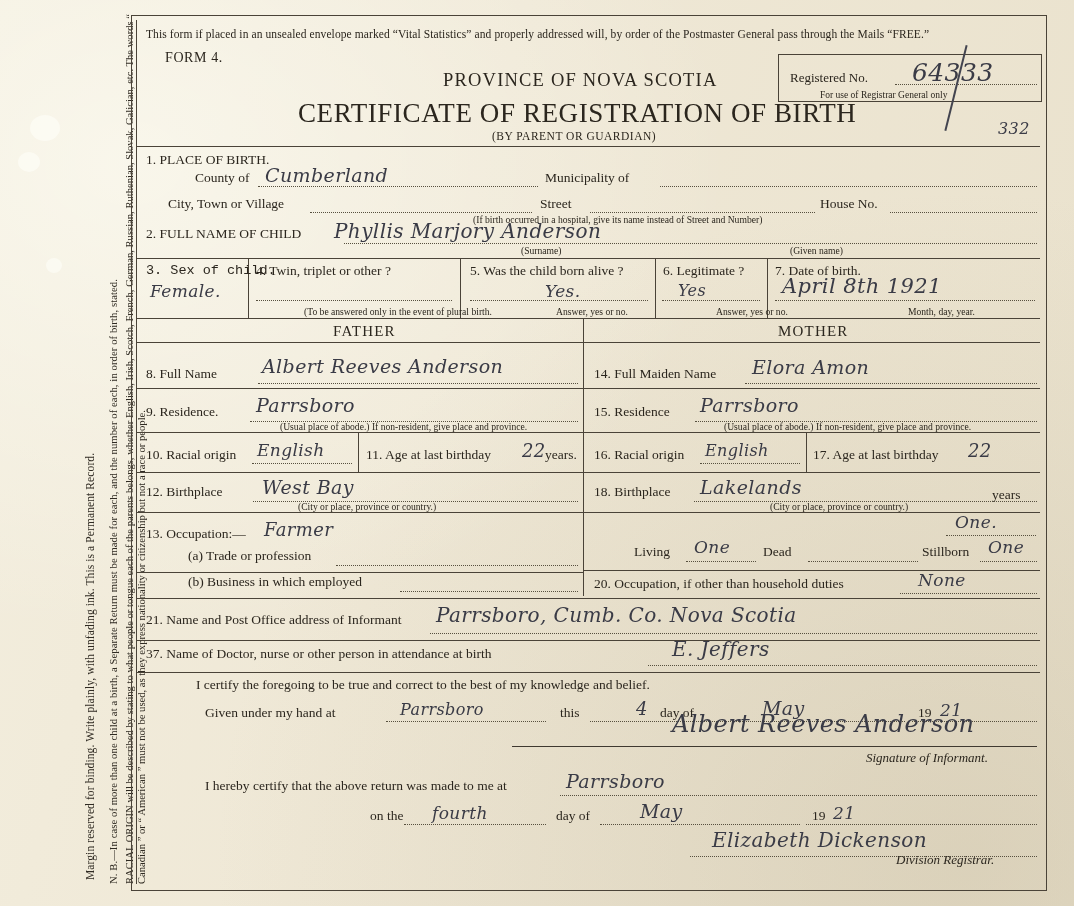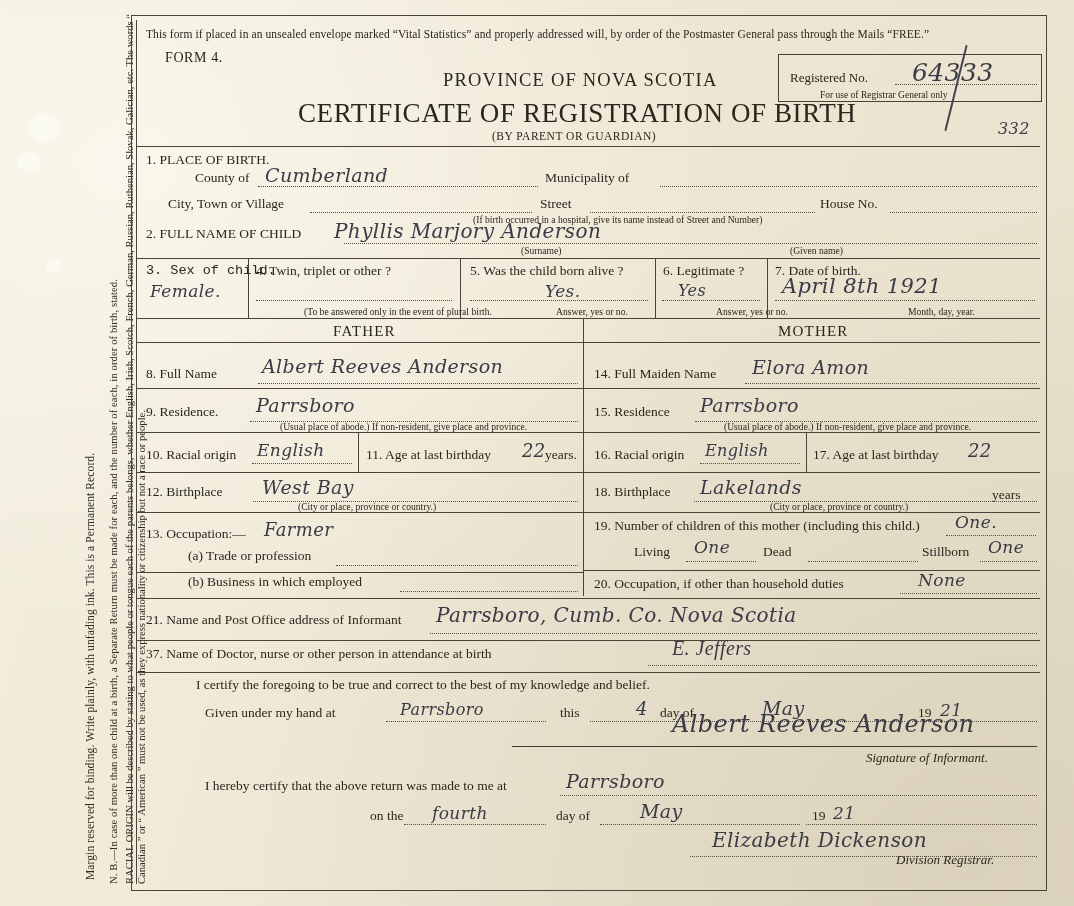--- a/index.html
+++ b/index.html
@@ -273,21 +273,20 @@
   <div class="txt small" style="left:722px; top:501px;">(City or place, province or country.)</div>
 
   <div class="txt sect-label" style="left:146px; top:526px;">13. Occupation:—</div>
   <div class="hw" style="left:264px; top:519px; font-size:18px;">Farmer</div>
   <div class="txt sect-label" style="left:188px; top:548px;">(a)  Trade or profession</div>
   <div class="dots" style="left:336px; top:565px; width:242px;"></div>
   <div class="hline" style="left:136px; top:572px; width:447px;"></div>
   <div class="txt sect-label" style="left:188px; top:574px;">(b)  Business in which employed</div>
   <div class="dots" style="left:400px; top:591px; width:178px;"></div>
 
-  <div class="txt sect-label" style="left:594px; top:518px;">19. Number of children of this mother (including this child.)</div>
   <div class="hw" style="left:955px; top:512px; font-size:17px;">One.</div>
   <div class="dots" style="left:946px; top:535px; width:90px;"></div>
 
   <div class="txt sect-label" style="left:634px; top:544px;">Living</div>
   <div class="hw" style="left:694px; top:537px; font-size:17px;">One</div>
   <div class="dots" style="left:686px; top:561px; width:70px;"></div>
   <div class="txt sect-label" style="left:763px; top:544px;">Dead</div>
   <div class="dots" style="left:808px; top:561px; width:110px;"></div>
   <div class="txt sect-label" style="left:922px; top:544px;">Stillborn</div>
   <div class="hw" style="left:988px; top:537px; font-size:17px;">One</div>
@@ -299,21 +298,21 @@
   <div class="dots" style="left:900px; top:593px; width:137px;"></div>
 
   <div class="hline" style="left:136px; top:598px; width:904px;"></div>
   <div class="txt sect-label" style="left:146px; top:612px;">21. Name and Post Office address of Informant</div>
   <div class="dots" style="left:430px; top:633px; width:607px;"></div>
   <div class="hw" style="left:436px; top:603px; font-size:20px;">Parrsboro, Cumb. Co. Nova Scotia</div>
 
   <div class="hline" style="left:136px; top:640px; width:904px;"></div>
   <div class="txt sect-label" style="left:146px; top:646px;">37. Name of Doctor, nurse or other person in attendance at birth</div>
   <div class="dots" style="left:648px; top:665px; width:389px;"></div>
-  <div class="hw" style="left:672px; top:637px; font-size:20px;font-family:Liberation Serif, serif;">E. Jeffers</div>
+  <div class="hw" style="left:672px; top:637px; font-size:20px;">E. Jeffers</div>
 
   <div class="hline" style="left:136px; top:672px; width:904px;"></div>
   <div class="txt cert" style="left:196px; top:677px;">I certify the foregoing to be true and correct to the best of my knowledge and belief.</div>
 
   <div class="txt cert" style="left:205px; top:705px;">Given under my hand at</div>
   <div class="dots" style="left:386px; top:721px; width:160px;"></div>
   <div class="hw" style="left:400px; top:700px; font-size:16px;">Parrsboro</div>
   <div class="txt cert" style="left:560px; top:705px;">this</div>
   <div class="dots" style="left:590px; top:721px; width:165px;"></div>
   <div class="hw" style="left:636px; top:698px; font-size:18px;">4</div>

